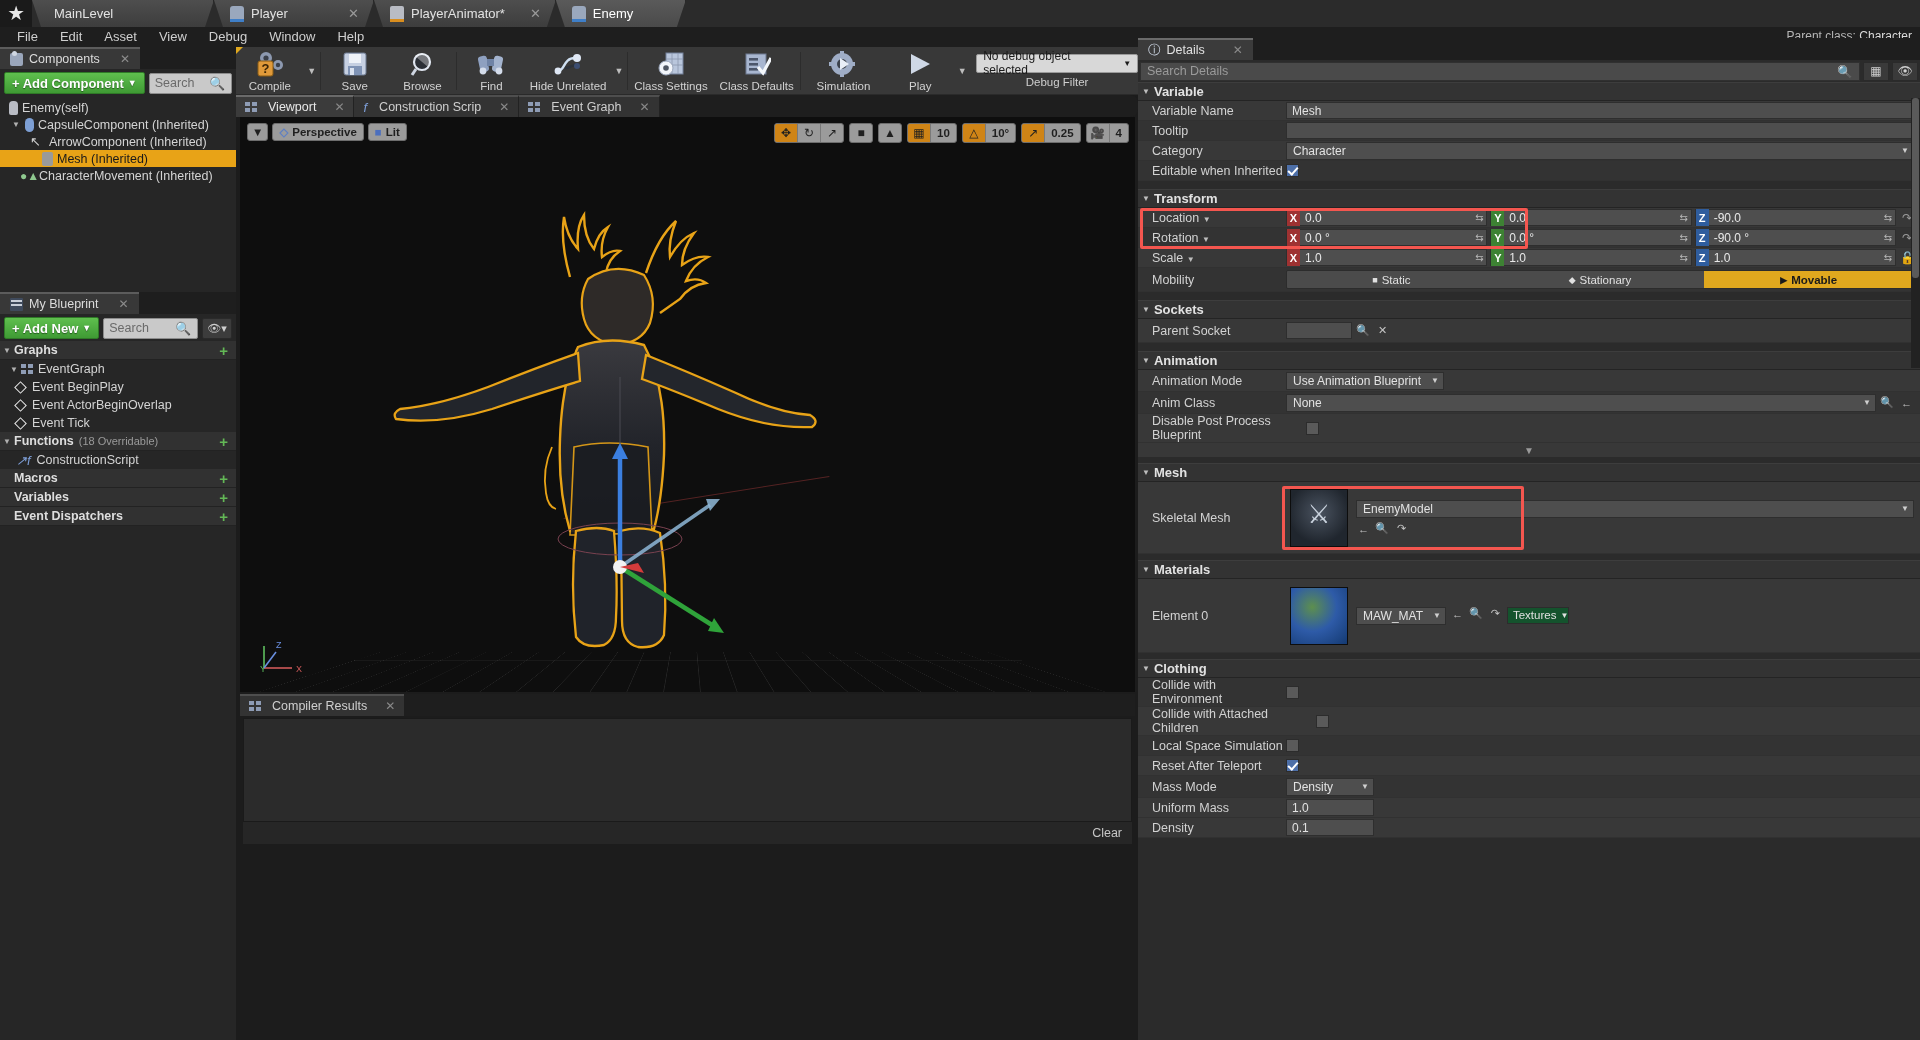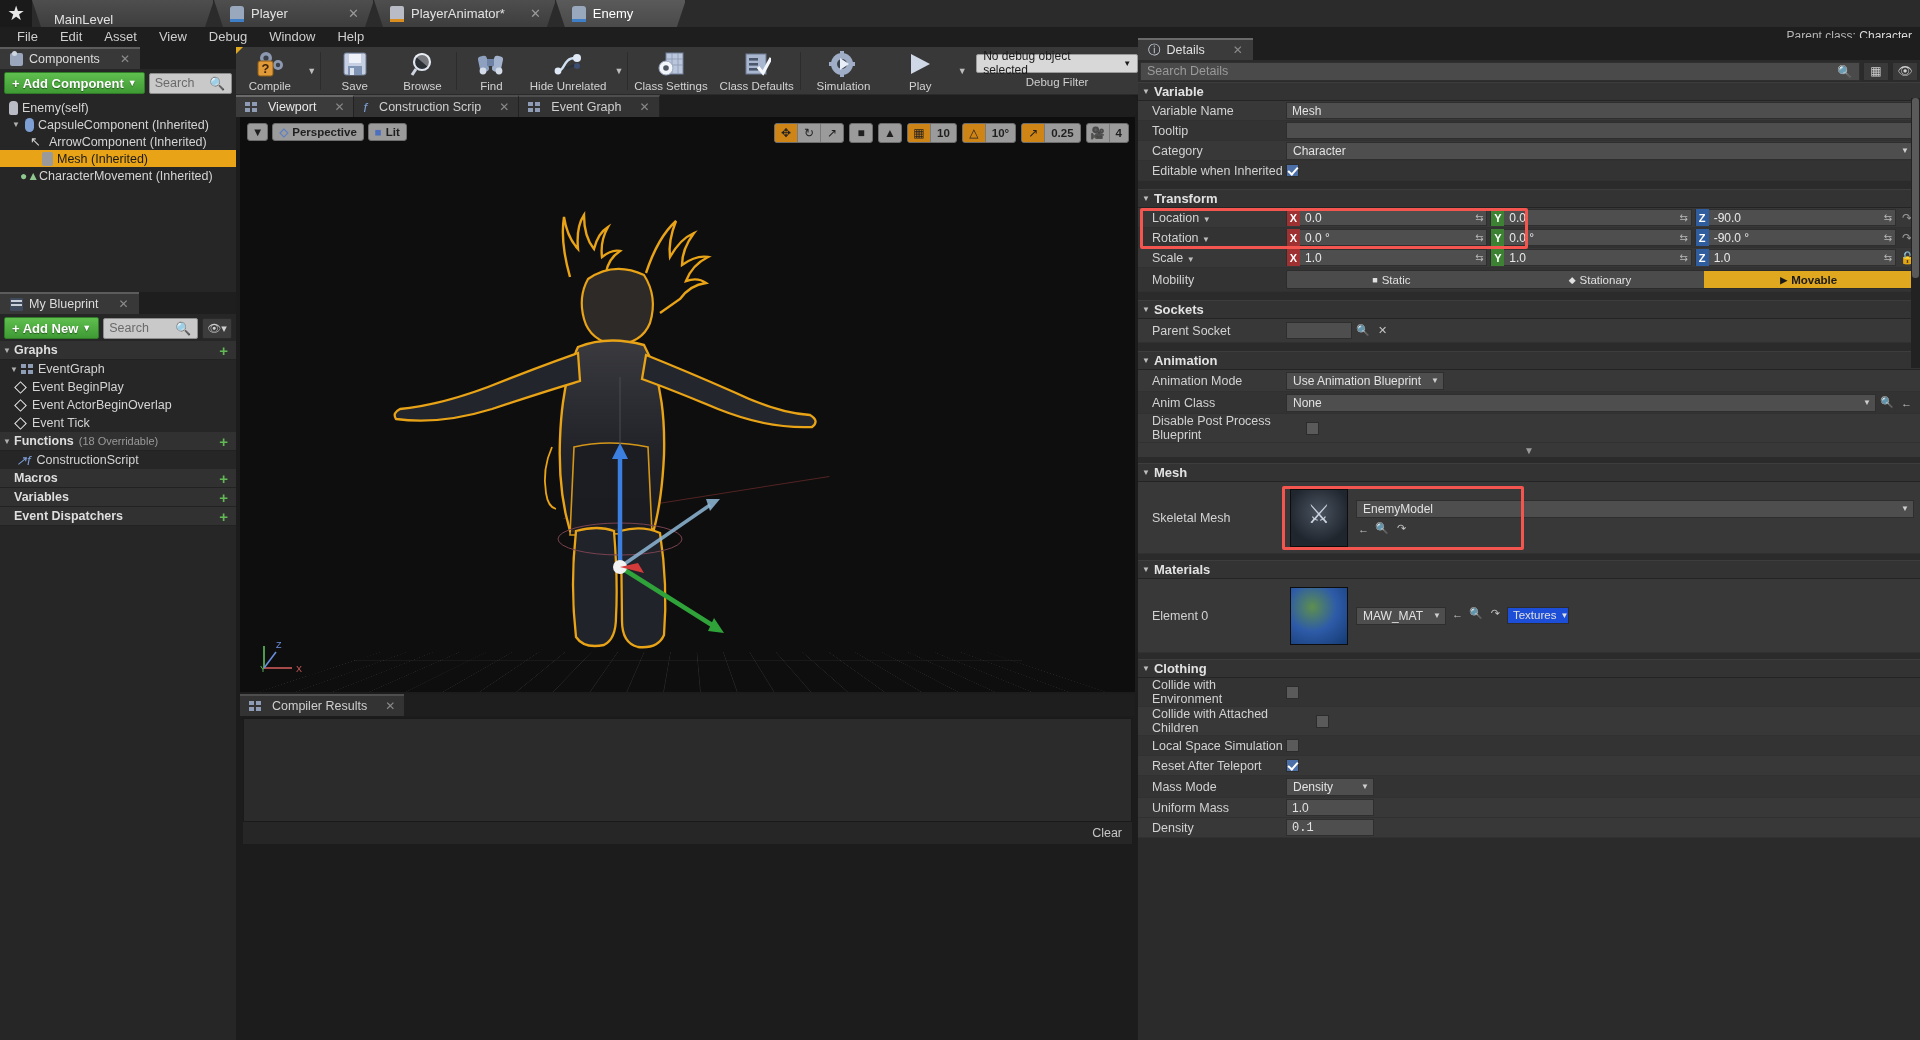--- a/index.html
+++ b/index.html
@@ -222,33 +222,33 @@
   .mob { display:flex; flex:1; height:19px; border:1px solid #2c2c2c; border-radius:2px; overflow:hidden;}
   .mob > div { flex:1; display:flex; align-items:center; justify-content:center; gap:4px; font-size:11.5px; color:#e0e0e0; background:#4b4b4b;}
   .mob > div.on { background:#e0a81e; color:#1a1a1a; font-weight:bold;}
 
   .thumb { width:58px; height:58px; background:#1a1a1a; border:1px solid #0d0d0d; position:relative; overflow:hidden; flex:0 0 auto;}
   .thumb.mesh { background: radial-gradient(circle at 50% 40%, #4a5360 0%, #20262e 70%); }
   .thumb.mat { background: radial-gradient(circle at 38% 34%, #5d8f4e 0%, #2e5ba8 48%, #143a72 100%); }
   .thumb .fig { position:absolute; left:50%; top:44%; transform:translate(-50%,-50%); color:#c9d2dd; font-size:26px;}
   .mini-btn { width:15px;height:14px;display:flex;align-items:center;justify-content:center;color:#c4c4c4;font-size:11px;}
 
-  .btn-sm { background:#1d4ed8;border:1px solid #2c2c2c;height:17px;display:inline-flex;align-items:center;padding:0 5px;font-size:11.5px;color:#e0e0e0;}
+  .btn-sm { background:#14532d;border:1px solid #2c2c2c;height:17px;display:inline-flex;align-items:center;padding:0 5px;font-size:11.5px;color:#e0e0e0;}
   .sectdots { height:14px; display:flex;align-items:center;justify-content:center;color:#9a9a9a;font-size:10px;background:#383838;}
   .scrollbar { position:absolute; right:0; top:60px; width:9px; height:270px; background:#222;}
   .scrollbar .thumbv{position:absolute;left:1px;top:0;width:7px;height:180px;background:#5a5a5a;border-radius:3px;}
 </style>
 </head>
 <body>
 
 <div class="app">
 
   <div class="titlebar">
     <div class="ue-logo">★</div>
-    <div class="tab level" style="min-width:182px;align-items:flex-end;">
+    <div class="tab level" style="min-width:182px;">
       <span>MainLevel</span>
     </div>
     <div class="tab" style="min-width:160px;margin-top:40px;">
       <span class="tab-ico ico-pawn"></span>
       <span>Player</span>
       <span class="tclose">✕</span>
     </div>
     <div class="tab" style="min-width:170px;">
       <span class="tab-ico ico-anim"></span>
       <span>PlayerAnimator*</span>
@@ -950,21 +950,21 @@
     </div>
     <div class="prow" style="height:20px;">
       <div class="plabel">Uniform Mass</div>
       <div class="pval">
           <div class="tf" style="flex:0 0 88px;">1.0</div>
         </div>
     </div>
     <div class="prow" style="height:20px;overflow:hidden;">
       <div class="plabel">Density</div>
       <div class="pval">
-          <div class="tf" style="flex:0 0 88px;font-family:Liberation Mono, monospace;">0.1</div>
+          <div class="tf" style="flex:0 0 88px;">0.1</div>
         </div>
     </div>
 
     <div class="scrollbar">
       <div class="thumbv"></div>
     </div>
   </div>
 
 </div>
 

